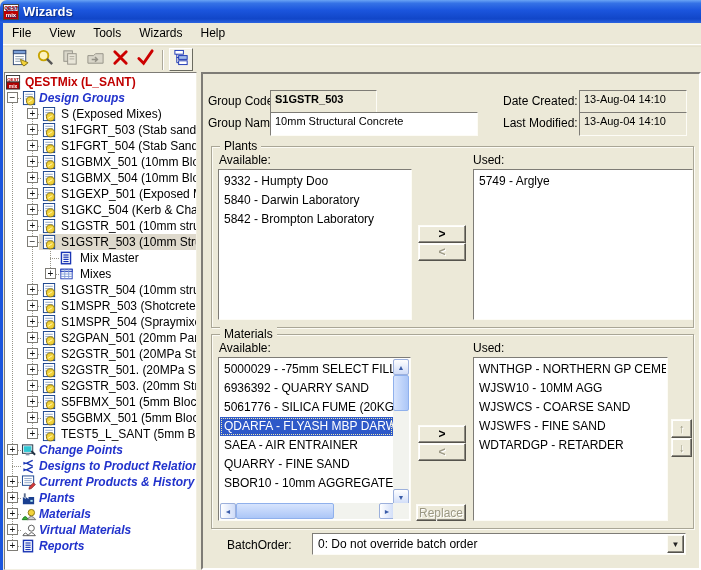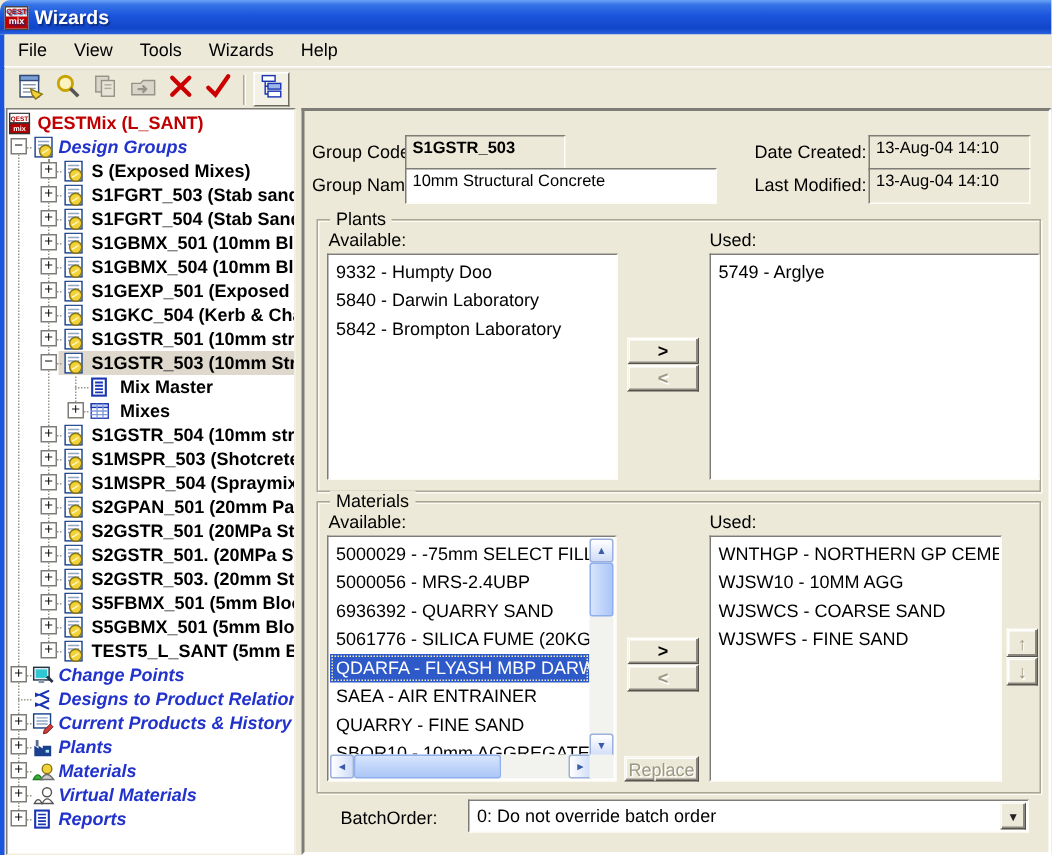--- a/index.html
+++ b/index.html
@@ -29,21 +29,21 @@
   
   .tree-panel { position:absolute; left:4px; top:72px; width:193px; height:498px; background:#fff;
     border:1px solid; border-color:#7e7c76 #f2efe2 #f2efe2 #7e7c76; overflow:hidden; }
   .guide { position:absolute; width:0; border-left:1px dotted #98968a; }
   .trow { position:absolute; left:0; width:100%; height:16px; font-size:12px; line-height:16px; white-space:nowrap; }
   .stub { position:absolute; top:8px; height:0; border-top:1px dotted #98968a; }
   .selband { position:absolute; top:0; bottom:0; right:0; background:#ded9cc; }
   .exp { position:absolute; top:2px; width:11px; height:11px; background:#fff; border:1px solid #7e7c76;
     font-size:10px; line-height:9px; text-align:center; color:#111; z-index:2; }
   .ticon { position:absolute; top:0; width:18px; height:16px; display:flex; align-items:center; }
-  .tlabel { position:absolute; top:0;font-weight:bold; }
+  .tlabel { position:absolute; top:0; }
   .tl-root { color:#c00000; font-weight:bold; }
   .tl-section { color:#2233cc; font-weight:bold;font-style:italic; }
   .tl-item, .tl-child { color:#000; }
 
   
   .right-panel { position:absolute; left:201px; top:72px; width:500px; height:498px; background:#ece9d8;
     border:2px solid; border-color:#7e7c76 #fff #fff #7e7c76; }
   .flabel { position:absolute; font-size:12px; color:#000; white-space:nowrap; }
   .field { position:absolute; height:24px; background:#fff; border:1px solid; border-color:#7e7c76 #fdfcf6 #fdfcf6 #7e7c76;
     font-size:11px; line-height:17px; padding-left:4px; white-space:nowrap; overflow:hidden; }
@@ -677,21 +677,20 @@
       <div class="pbtn" style="left:206px;top:78px;width:48px;height:18px">&gt;</div>
       <div class="pbtn disabled" style="left:206px;top:96px;width:48px;height:18px">&lt;</div>
     </div>
 
     <div class="groupbox" style="left:8px;top:260px;width:483px;height:195px">
       <span class="legend">Materials</span>
       <span class="glabel" style="left:7px;top:6px">Available:</span>
       <div class="listbox" style="left:6px;top:22px;width:193px;height:164px">
         <div class="list-content scrolled">
             <div class="litem">5000029 - -75mm SELECT FILL</div>
-            <div class="litem">5000056 - MRS-2.4UBP</div>
             <div class="litem">6936392 - QUARRY SAND</div>
             <div class="litem">5061776 - SILICA FUME (20KG BAG</div>
             <div class="litem sel">QDARFA - FLYASH MBP DARWIN</div>
             <div class="litem">SAEA - AIR ENTRAINER</div>
             <div class="litem">QUARRY - FINE SAND</div>
             <div class="litem">SBOR10 - 10mm AGGREGATE</div>
           </div>
         <div class="vscroll">
           <div class="sbtn up">
               <span>▲</span>
@@ -712,20 +711,21 @@
         </div>
         <div class="scroll-corner"></div>
       </div>
       <span class="glabel" style="left:261px;top:6px">Used:</span>
       <div class="listbox" style="left:261px;top:22px;width:195px;height:164px">
         <div class="list-content">
             <div class="litem">WNTHGP - NORTHERN GP CEMENT</div>
             <div class="litem">WJSW10 - 10MM AGG</div>
             <div class="litem">WJSWCS - COARSE SAND</div>
             <div class="litem">WJSWFS - FINE SAND</div>
+            <div class="litem">WDTARDGP - RETARDER</div>
           </div>
       </div>
       <div class="pbtn" style="left:206px;top:90px;width:48px;height:18px">&gt;</div>
       <div class="pbtn disabled" style="left:206px;top:108px;width:48px;height:18px">&lt;</div>
       <div class="pbtn disabled plain" style="left:204px;top:169px;width:50px;height:17px">Replace</div>
       <div class="pbtn disabled" style="left:459px;top:84px;width:21px;height:19px">
           <span>↑</span>
         </div>
       <div class="pbtn disabled" style="left:459px;top:103px;width:21px;height:19px">
           <span>↓</span>

